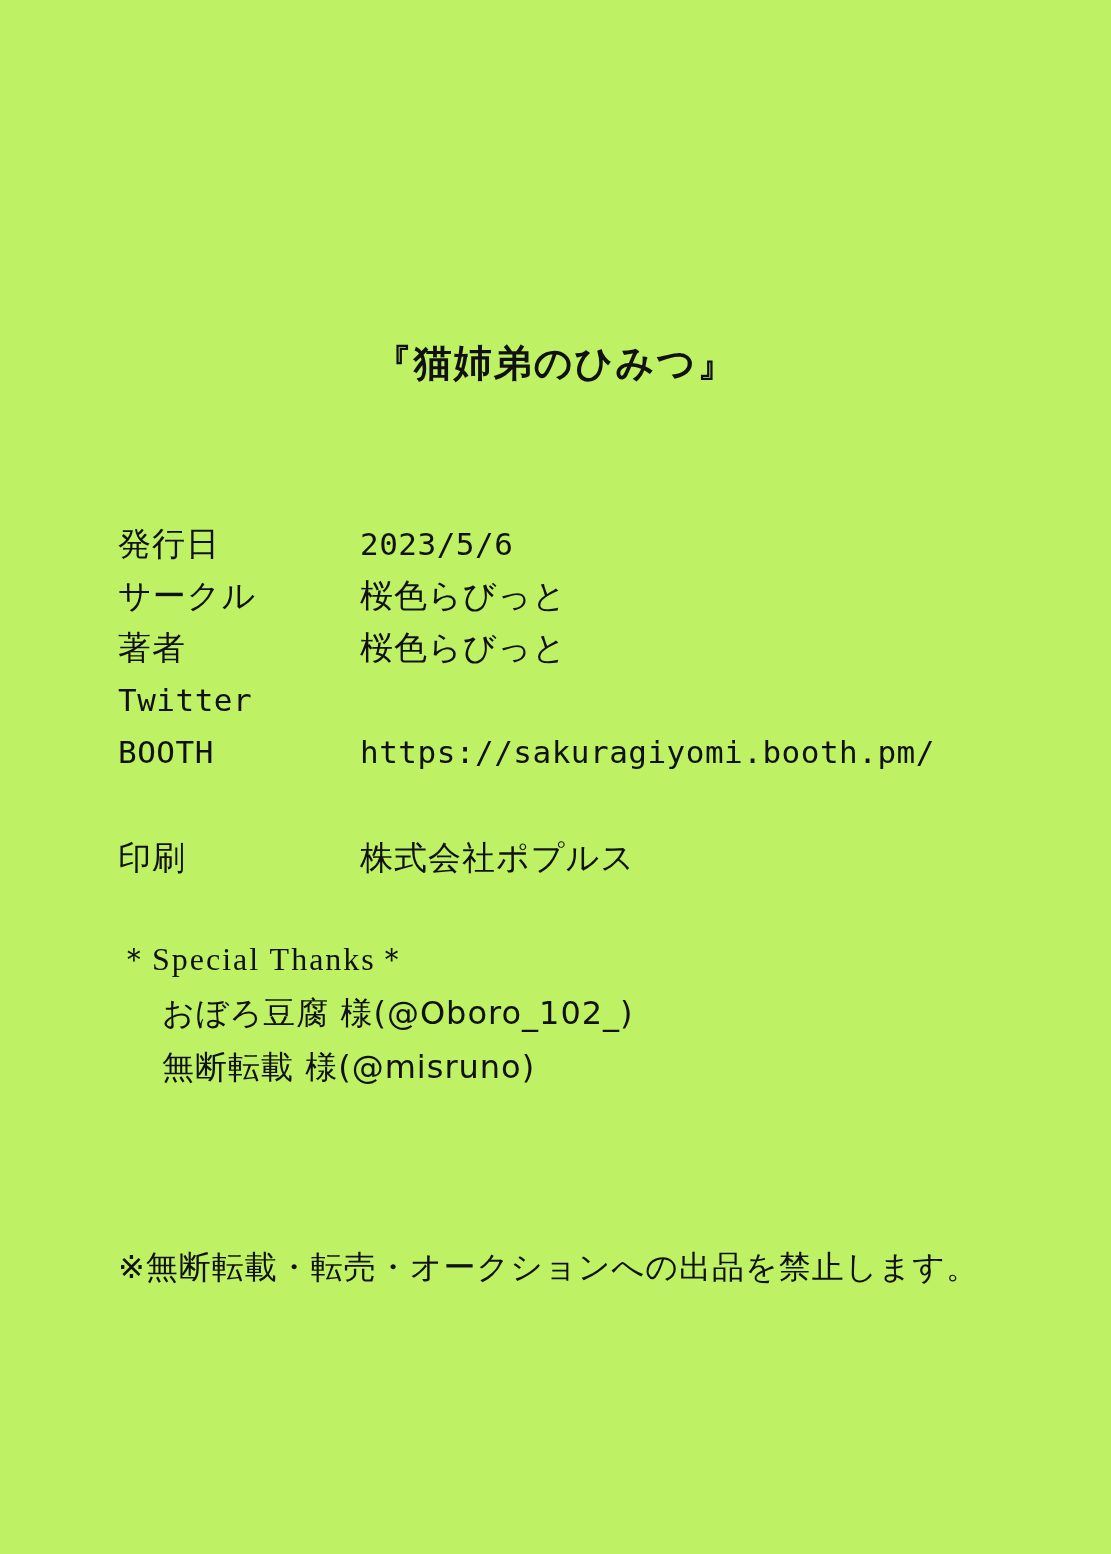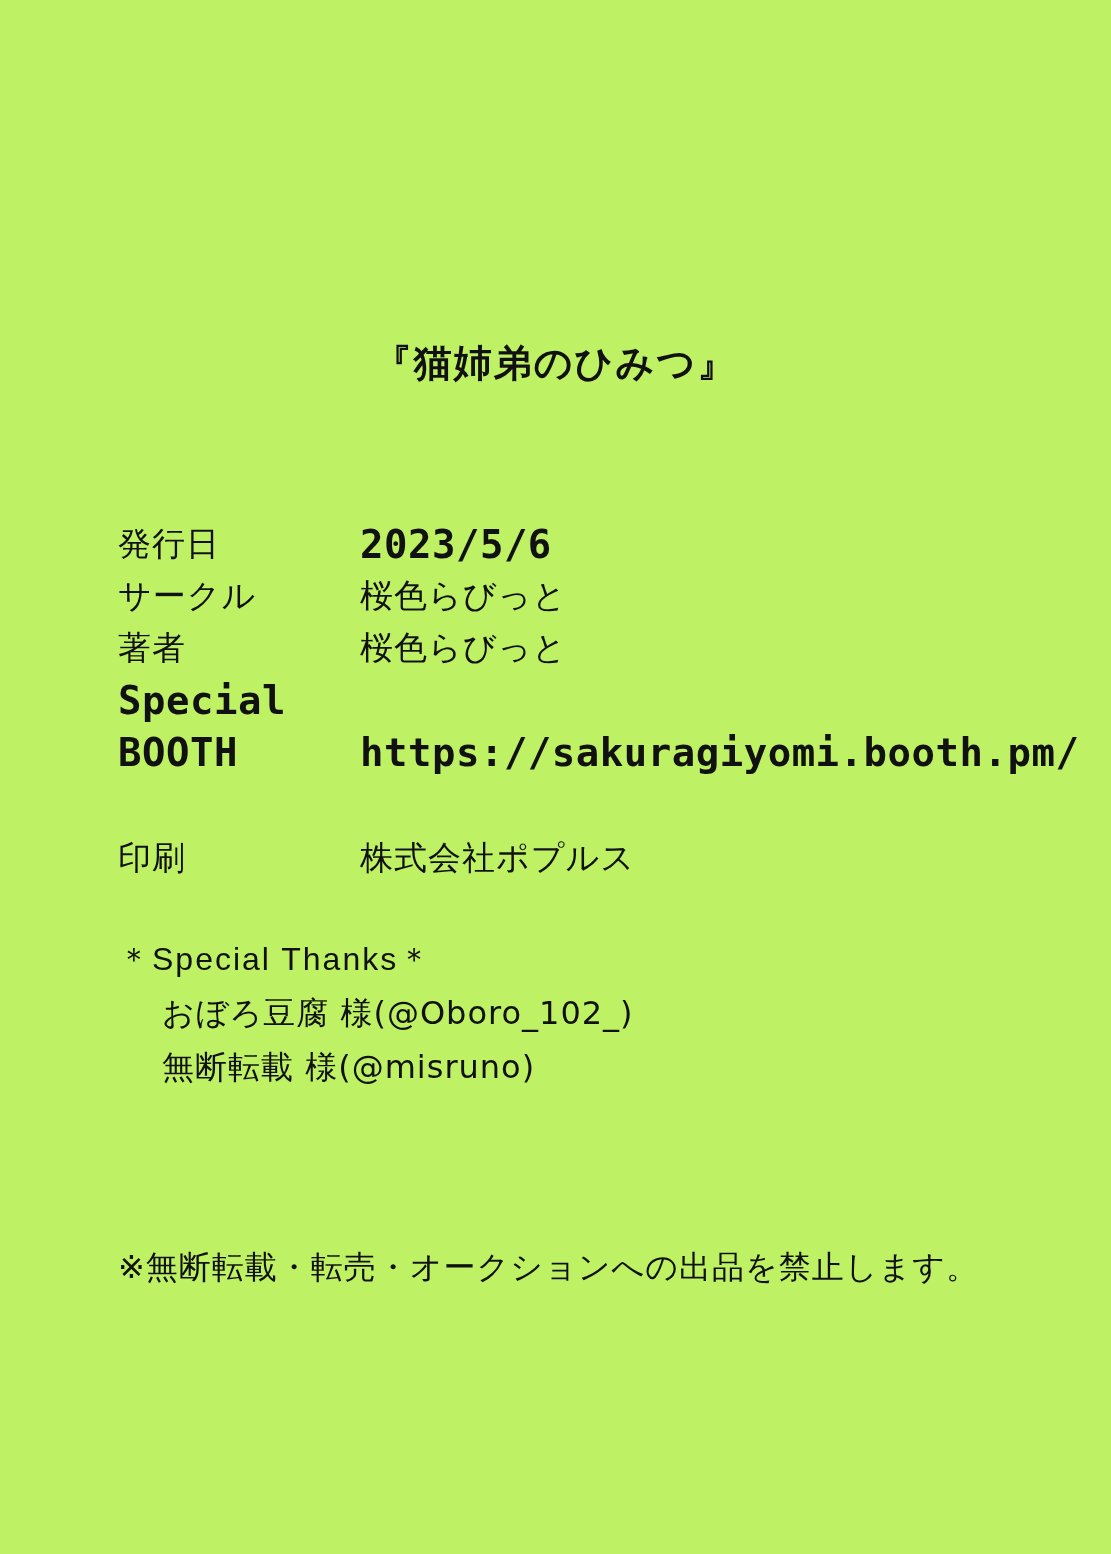--- a/index.html
+++ b/index.html
@@ -53,42 +53,41 @@
   .info-label {
     width: 210px;
     flex: 0 0 210px;
     white-space: nowrap;
   }
   .info-value {
     white-space: nowrap;
   }
   .mono {
     font-family: "DejaVu Sans Mono", monospace;
-    font-size: 39px;
+    font-size: 31px;
     letter-spacing: 0.5px;
-    font-weight: bold;
   }
 
   
   .print-block {
     position: absolute;
     top: 832px;
     left: 118px;
     width: 900px;
   }
 
   
   .thanks-block {
     position: absolute;
     top: 938px;
     left: 118px;
     width: 900px;
   }
   .thanks-heading {
-    font-family: Liberation Sans, sans-serif;
+    font-family: Liberation Serif, serif;
     font-size: 32px;
     letter-spacing: 2px;
     height: 54px;
     white-space: nowrap;
   }
   .thanks-item {
     font-size: 32px;
     letter-spacing: 1px;
     height: 54px;
     padding-left: 44px;
@@ -124,21 +123,21 @@
       <span class="info-label">サークル</span>
       <span class="info-value">桜色らびっと</span>
     </div>
 
     <div class="info-row">
       <span class="info-label">著者</span>
       <span class="info-value">桜色らびっと</span>
     </div>
 
     <div class="info-row">
-      <span class="info-label mono">Special</span>
+      <span class="info-label mono">Twitter</span>
     </div>
 
     <div class="info-row">
       <span class="info-label mono">BOOTH</span>
       <span class="info-value mono">https://sakuragiyomi.booth.pm/</span>
     </div>
 
   </div>
 
   <div class="print-block">

